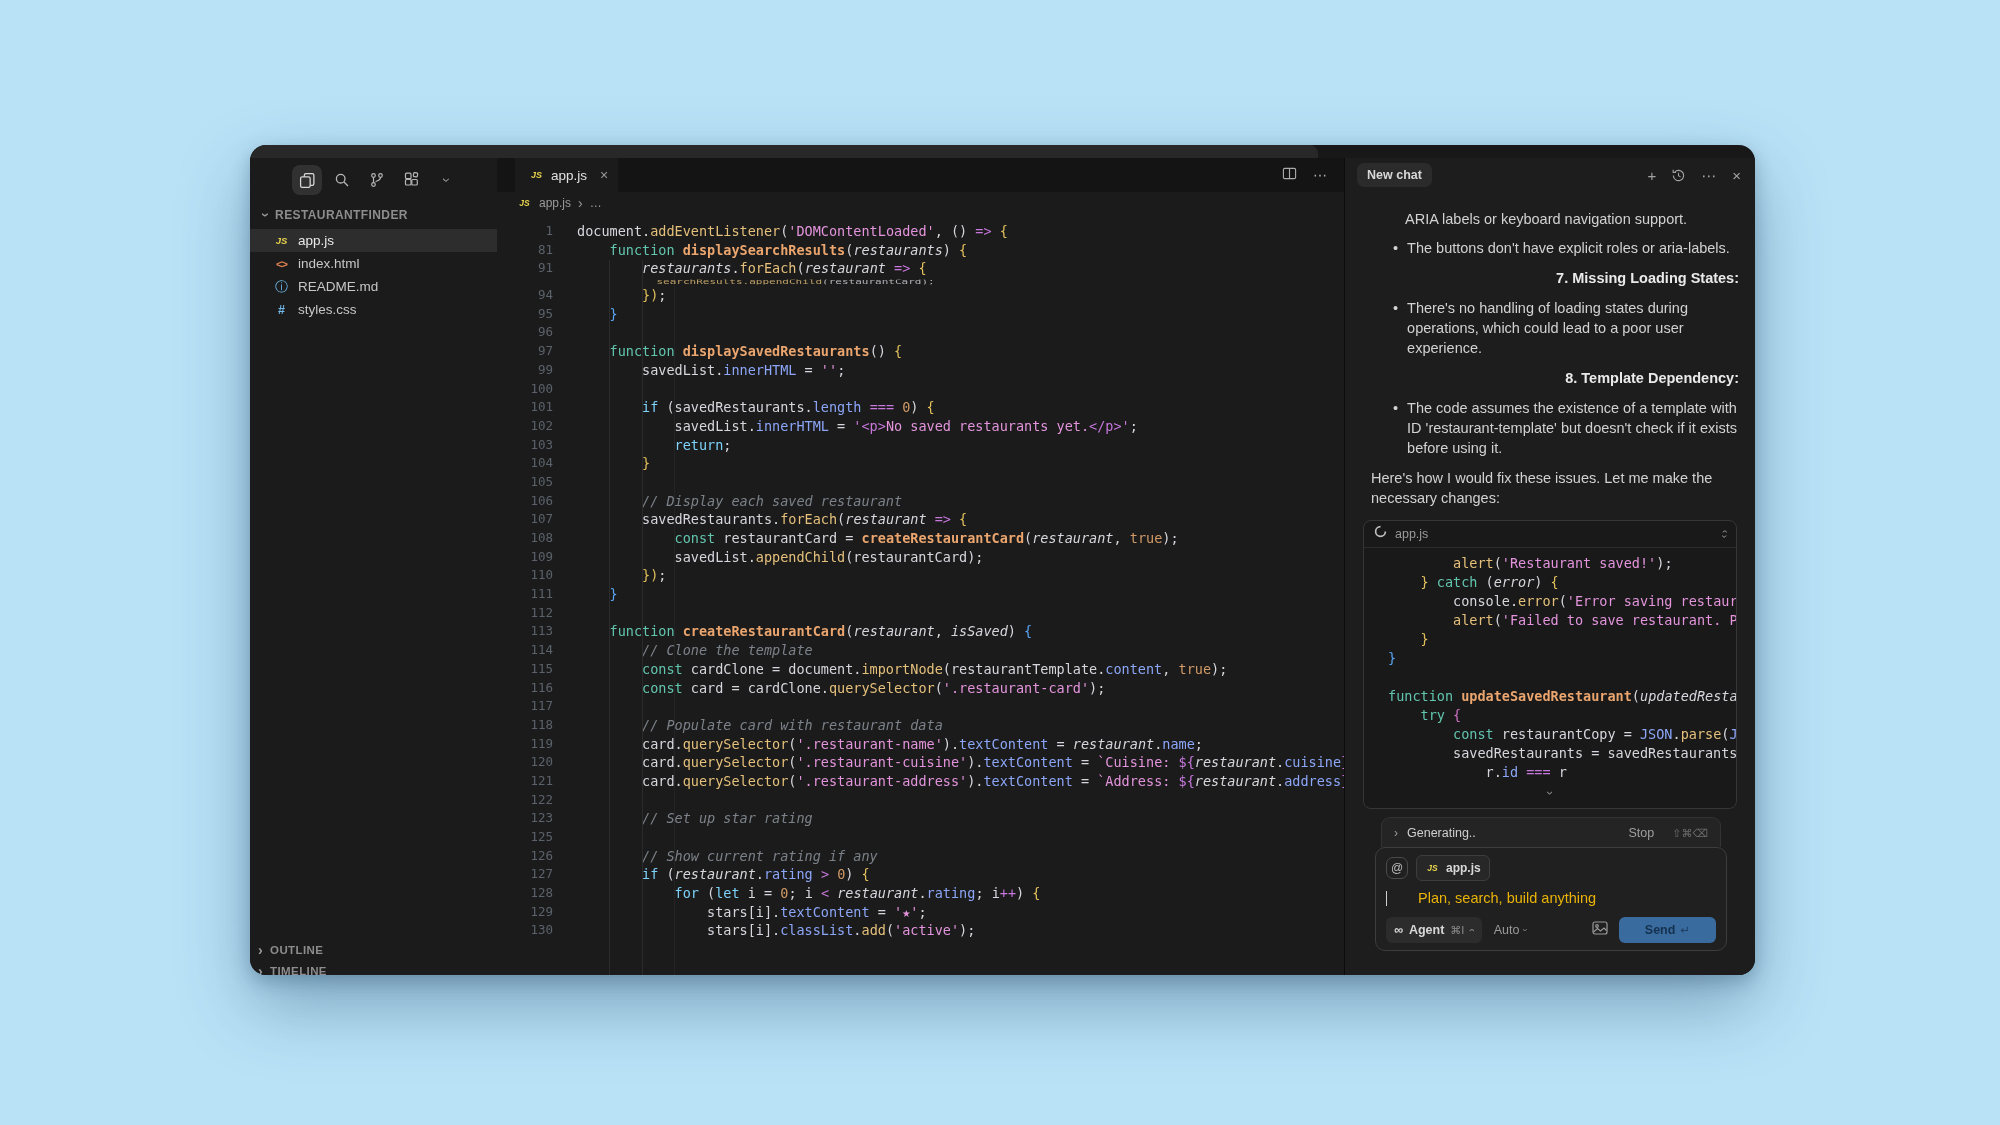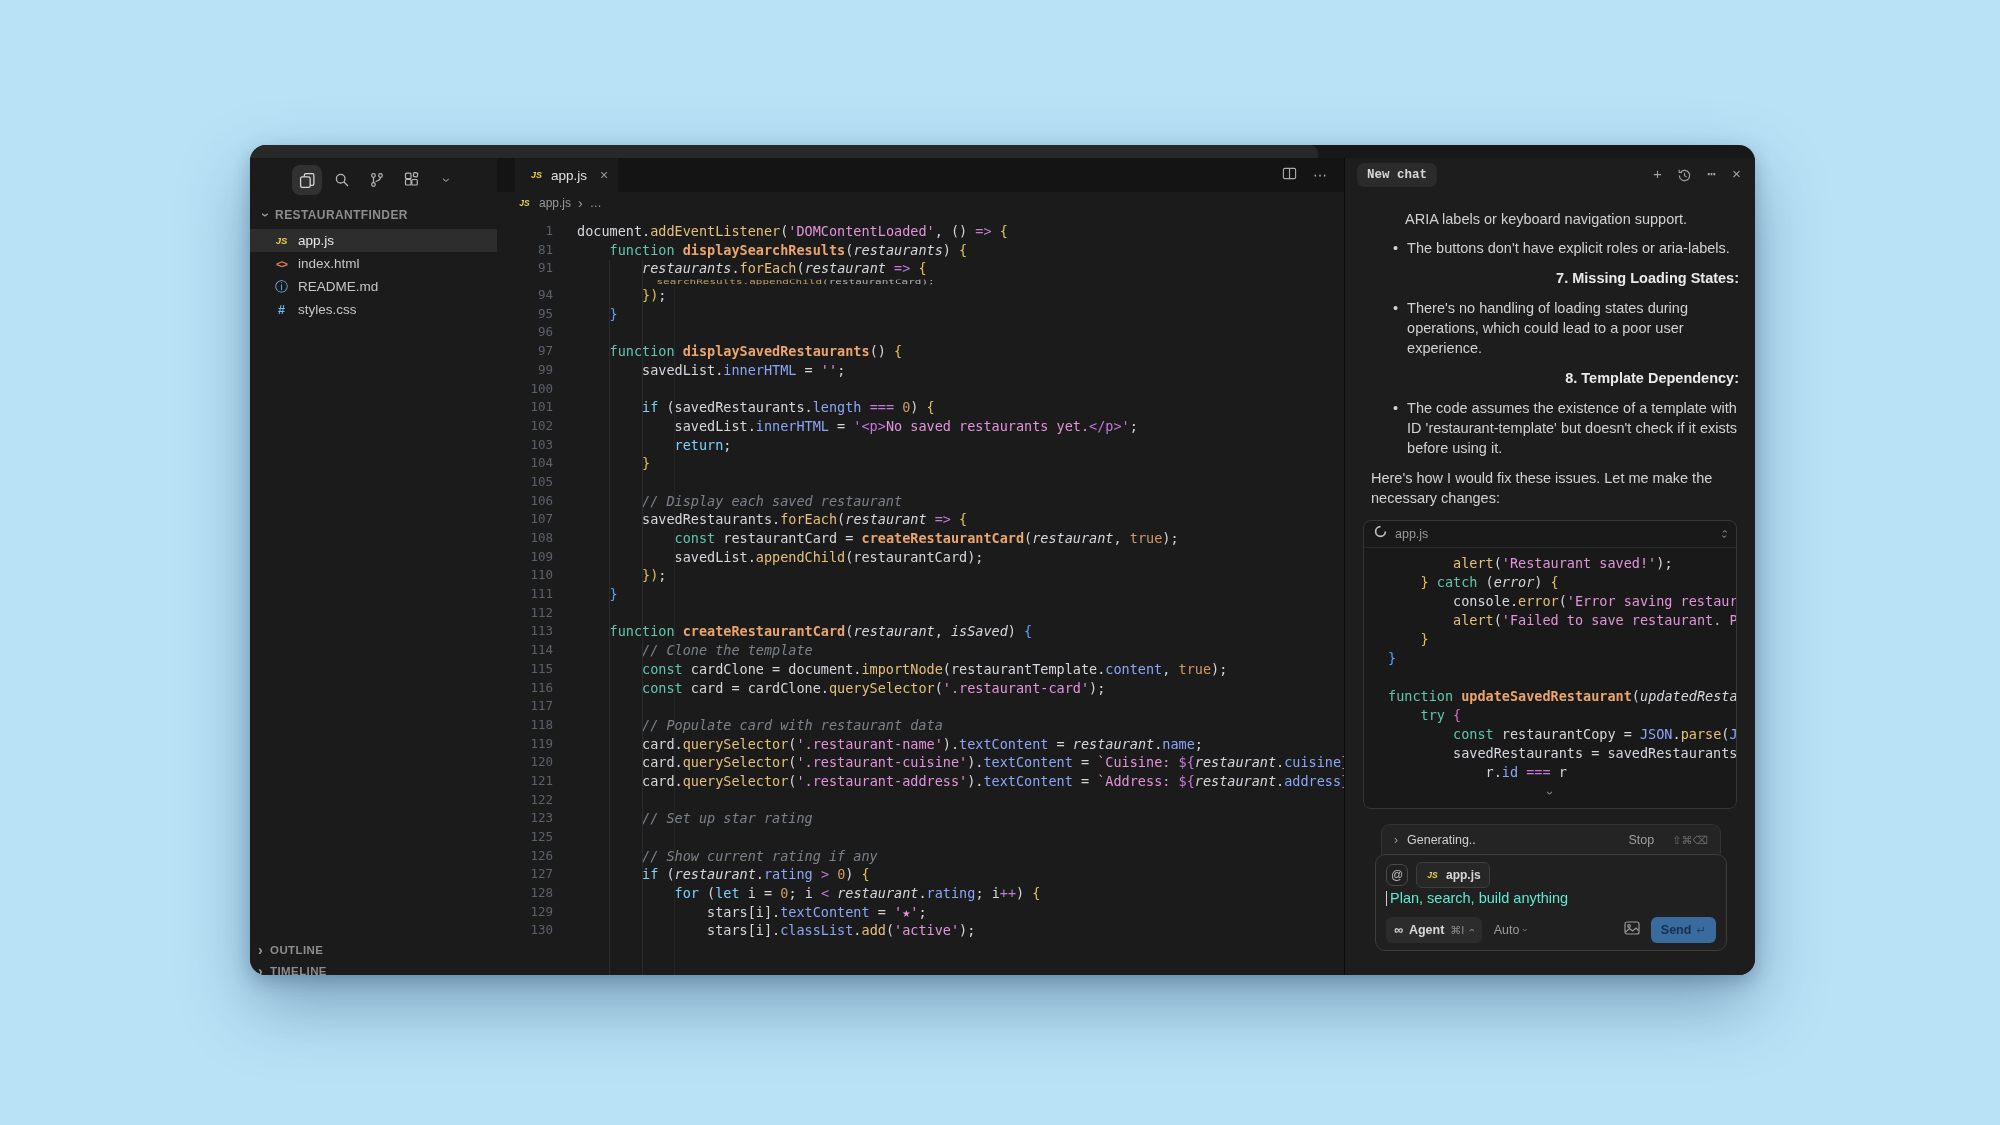--- a/index.html
+++ b/index.html
@@ -47,21 +47,21 @@
   .t-d{color:#d6d6dd;} .t-it{color:#d6d6dd;font-style:italic;}
   .t-kw{color:#7dd3fc;} .t-kt{color:#62c5ae;}
   .t-fn{color:#eba56e;font-weight:700;}
   .t-mth{color:#e5c07b;} .t-prop{color:#8ca6f8;}
   .t-str{color:#e394dc;} .t-strT{color:#c678dd;}
   .t-num{color:#d19a66;} .t-cmt{color:#7c828a;font-style:italic;}
   .t-by{color:#e2c05c;} .t-bp{color:#d170c8;} .t-bb{color:#5aa5f5;} .t-op{color:#c678dd;}
 
   
   .chat{width:410px;flex:none;background:#1d1d1d;border-left:1px solid #0c0c0c;display:flex;flex-direction:column;}
-  .chat-head{height:34px;flex:none;display:flex;align-items:center;padding:0 14px 0 12px;font-family:Liberation Mono, monospace;}
+  .chat-head{height:34px;flex:none;display:flex;align-items:center;padding:0 14px 0 12px;}
   .newchat{background:#2b2b2b;border-radius:7px;padding:5px 10px;font-size:12.5px;font-weight:700;color:#d8d8d8;cursor:pointer;}
   .chat-head-icons{margin-left:auto;display:flex;gap:15px;align-items:center;color:#a3a3a3;}
   .hicon{font-size:15px;line-height:1;cursor:pointer;}
   .hicon svg{display:block;}
   .chat-body{flex:1;padding:4px 16px 12px 18px;color:#d2d2d2;font-size:14.5px;line-height:20px;overflow:hidden;display:flex;flex-direction:column;}
   .cb-cont{margin:13px 0 9px 42px;}
   .cb-bullet{display:flex;gap:9px;margin:0 0 10px 30px;}
   .cb-bullet .dot{flex:none;}
   .cb-h{font-weight:700;color:#eaeaea;margin:5px 0 10px 0;text-align:right;}
   .cb-p{margin:5px 0 0 8px;}
@@ -76,31 +76,31 @@
   .genbar{margin:0 6px;background:#242424;border:1px solid #333;border-bottom:none;border-radius:9px 9px 0 0;height:29px;display:flex;align-items:center;gap:9px;padding:0 12px;font-size:12.5px;color:#cfcfcf;}
   .genbar .gchev{color:#9a9a9a;font-size:12px;}
   .gen-right{margin-left:auto;display:flex;gap:18px;align-items:center;}
   .stop{color:#9f9f9f;font-size:12.5px;cursor:pointer;}
   .gen-keys{color:#6c6c6c;font-size:11px;}
   .inputcard{background:#202020;border:1px solid #3d3d3d;border-radius:10px;padding:7px 10px;}
   .ic-row1{display:flex;gap:8px;align-items:center;}
   .at{width:20px;height:20px;border:1px solid #4a4a4a;border-radius:7px;display:flex;align-items:center;justify-content:center;color:#bdbdbd;font-size:12px;cursor:pointer;}
   .chip{display:flex;align-items:center;gap:6px;background:#272727;border:1px solid #3d3d3d;border-radius:6px;padding:2px 8px;font-size:12px;color:#d8d8d8;font-weight:700;cursor:pointer;}
   .chip .fic-js{font-size:8.5px;}
-  .ic-row2{display:flex;align-items:center;color:#5eead4;font-size:14.5px;}
+  .ic-row2{margin-top:7px;display:flex;align-items:center;color:#eab308;font-size:14.5px;gap:28px;}
   .caret{width:1px;height:15px;background:#cfcfcf;margin-right:3px;}
   .ic-row3{margin-top:9px;display:flex;align-items:center;gap:12px;}
   .agent{display:flex;align-items:center;gap:6px;background:#2c2c2c;border-radius:6px;padding:3px 8px;font-size:12.5px;color:#d8d8d8;font-weight:700;cursor:pointer;}
   .agent .keys{color:#8a8a8a;font-weight:400;font-size:11px;}
   .agent .achev{color:#8a8a8a;font-size:10px;}
   .auto{color:#9a9a9a;font-size:12.5px;display:flex;gap:4px;align-items:center;cursor:pointer;}
   .auto .achev{font-size:9px;}
   .ic-right{margin-left:auto;display:flex;gap:11px;align-items:center;}
   .imgicon{color:#9a9a9a;cursor:pointer;}
-  .send{background:#3a6b9e;color:#14314f;border-radius:6px;padding:3px 10px;font-size:12.5px;font-weight:700;display:flex;gap:5px;align-items:center;cursor:pointer;}
+  .send{background:#3a6b9e;color:#14314f;border-radius:6px;padding:3px 26px;font-size:12.5px;font-weight:700;display:flex;gap:5px;align-items:center;cursor:pointer;}
   .send .skey{font-weight:400;font-size:11.5px;color:#1d3f63;}
 </style>
 </head>
 <body>
 
 <div class="window">
   <div class="sliver"></div>
   <div class="content">
 
     <div class="sidebar">

